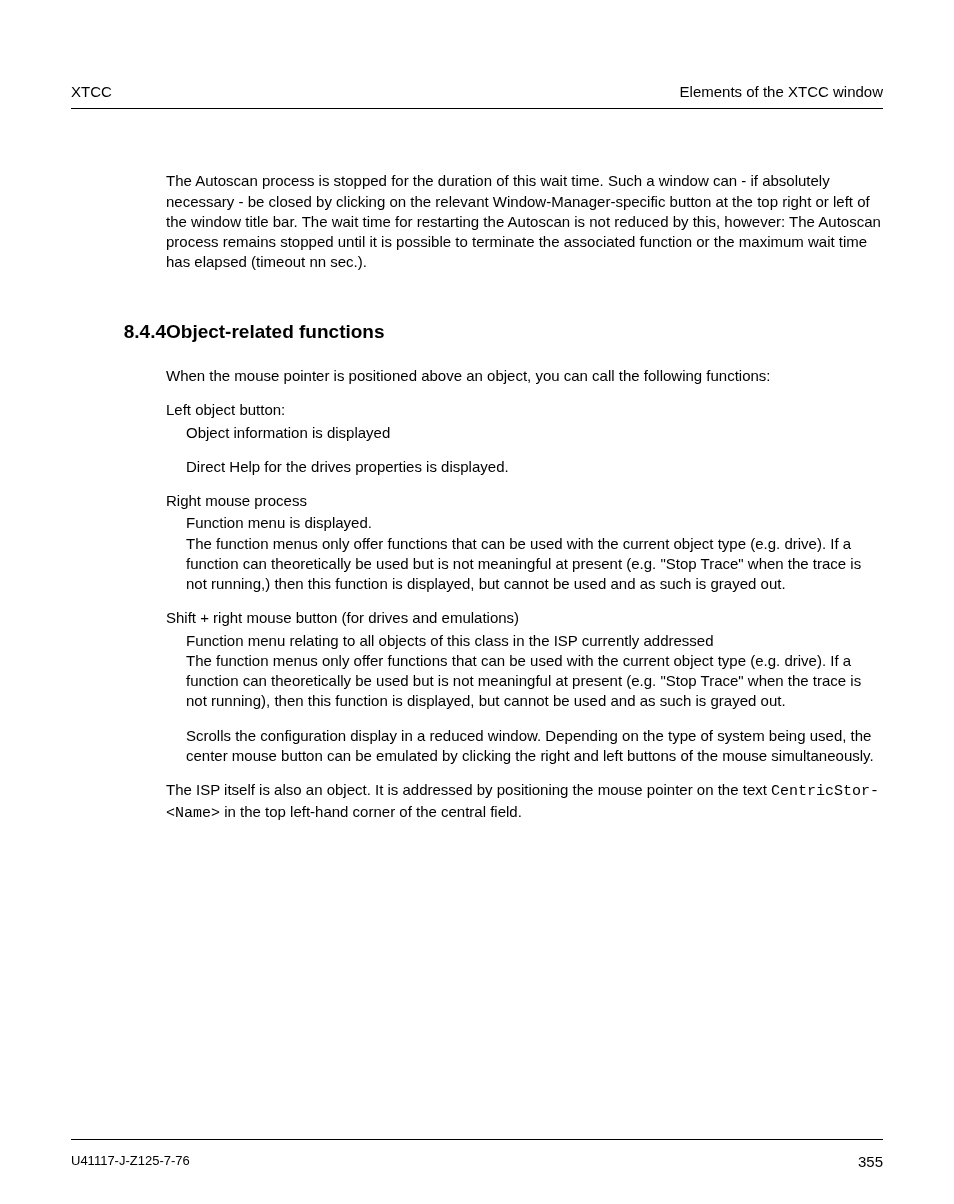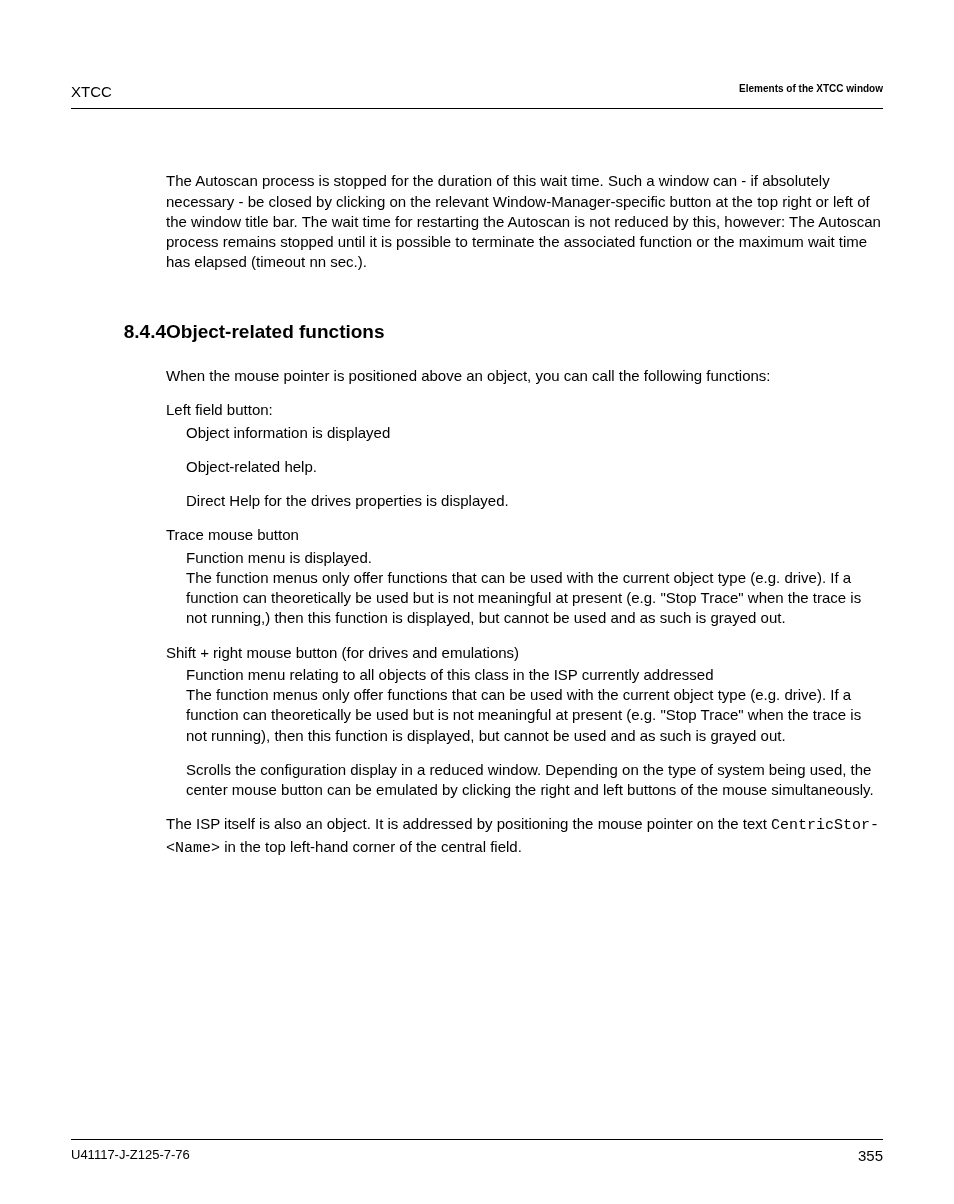--- a/index.html
+++ b/index.html
@@ -21,22 +21,22 @@
   .header-row {
     display: flex;
     justify-content: space-between;
     margin-bottom: 6px;
     gap: 42px;
   }
   .header-left {
     font-size: 15px;
   }
   .header-right {
-    font-size: 10px;
-    font-weight: bold;
+    font-size: 15px;
+    font-weight: normal;
   }
   .header-rule {
     border: none;
     border-top: 1px solid #000;
     margin-bottom: 62px;
   }
   .intro-para {
     margin-left: 95px;
     margin-bottom: 46px;
   }
@@ -76,21 +76,21 @@
     border-top: 1px solid #000;
     position: absolute;
     left: 71px;
     right: 71px;
     bottom: 64px;
   }
   .footer-row {
     position: absolute;
     left: 71px;
     right: 71px;
-    bottom: 38px;
+    bottom: 32px;
     display: flex;
     justify-content: space-between;
     font-size: 13px;
   }
   .page-number {
     font-size: 15px;
   }
 </style>
 </head>
 <body>
@@ -105,34 +105,33 @@
 
 <div class="section-heading">
   <span class="section-number">8.4.4</span>
   <span class="section-title">Object-related functions</span>
 </div>
 
 <div class="body-content">
   <p class="body-para">When the mouse pointer is positioned above an object, you can call the following functions:</p>
 
   <div class="def-block">
-    <div class="def-term">Left field button:</div>
+    <div class="def-term">Left object button:</div>
     <div class="def-desc">Object information is displayed</div>
   </div>
 
   <div class="def-block">
-    <div class="def-desc">Object-related help.</div>
   </div>
 
   <div class="def-block">
     <div class="def-desc">Direct Help for the drives properties is displayed.</div>
   </div>
 
   <div class="def-block">
-    <div class="def-term">Trace mouse button</div>
+    <div class="def-term">Right mouse process</div>
     <div class="def-desc">Function menu is displayed.<br>The function menus only offer functions that can be used with the current object type (e.g. drive). If a function can theoretically be used but is not meaningful at present (e.g. "Stop Trace" when the trace is not running,) then this function is displayed, but cannot be used and as such is grayed out.</div>
   </div>
 
   <div class="def-block">
     <div class="def-term">Shift + right mouse button (for drives and emulations)</div>
     <div class="def-desc">Function menu relating to all objects of this class in the ISP currently addressed<br>The function menus only offer functions that can be used with the current object type (e.g. drive). If a function can theoretically be used but is not meaningful at present (e.g. "Stop Trace" when the trace is not running), then this function is displayed, but cannot be used and as such is grayed out.</div>
   </div>
 
   <div class="def-block">
     <div class="def-desc">Scrolls the configuration display in a reduced window. Depending on the type of system being used, the center mouse button can be emulated by clicking the right and left buttons of the mouse simultaneously.</div>

